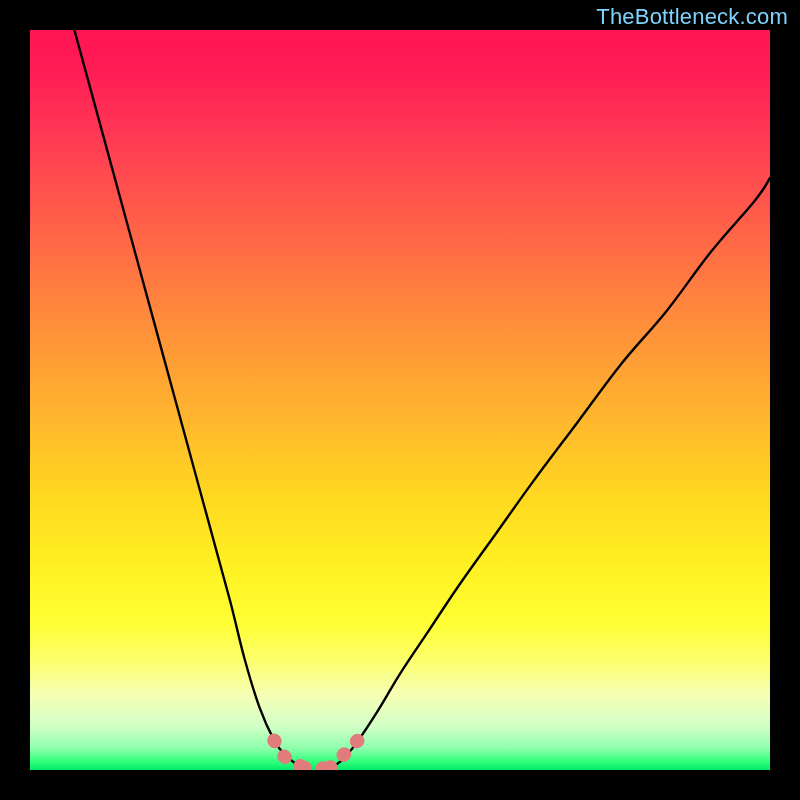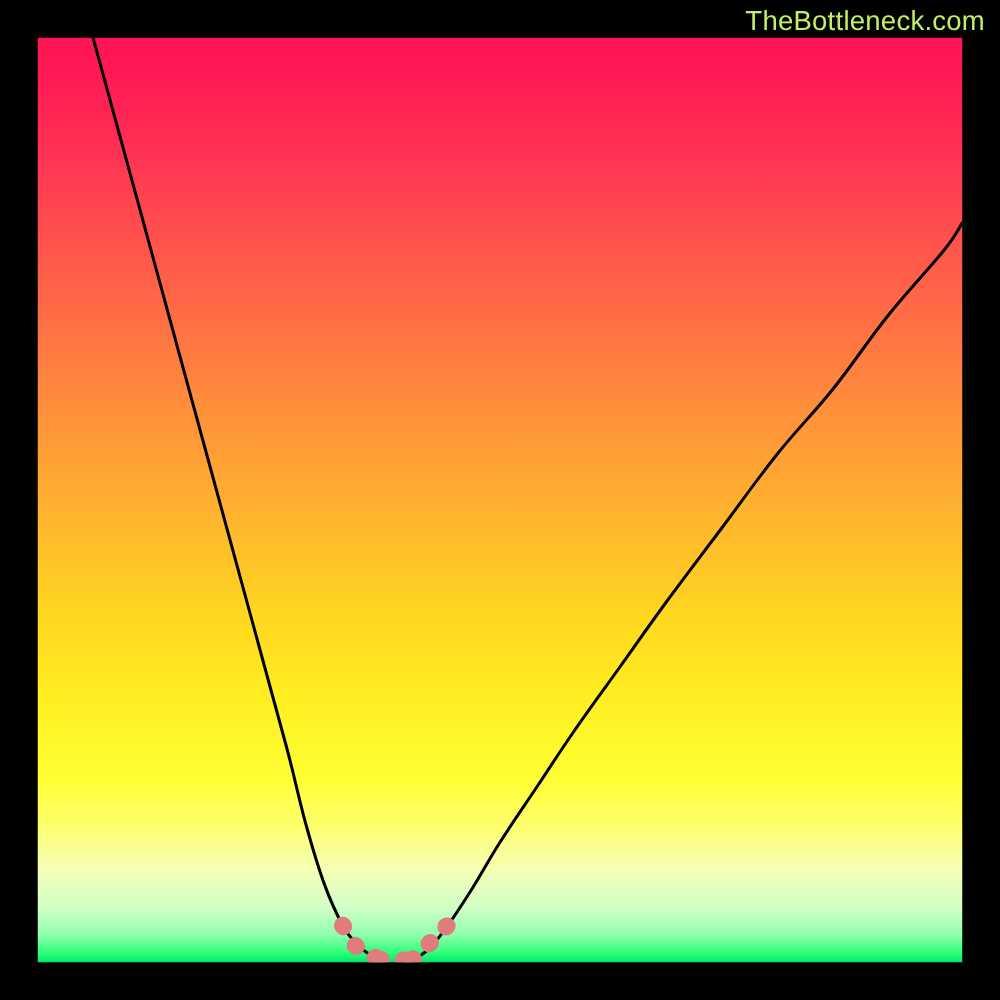--- a/index.html
+++ b/index.html
@@ -14,21 +14,21 @@
   .outer {
     position: relative;
     width: 800px;
     height: 800px;
     background: #000;
   }
   .watermark {
     position: absolute;
     top: 4px;
     right: 12px;
-    color: #bef264;
+    color: #7dd3fc;
     font-size: 22px;
     font-weight: 400;
     letter-spacing: 0.2px;
     z-index: 30;
   }
   .plot-wrap {
     position: absolute;
     left: 30px;
     top: 30px;
     width: 740px;

